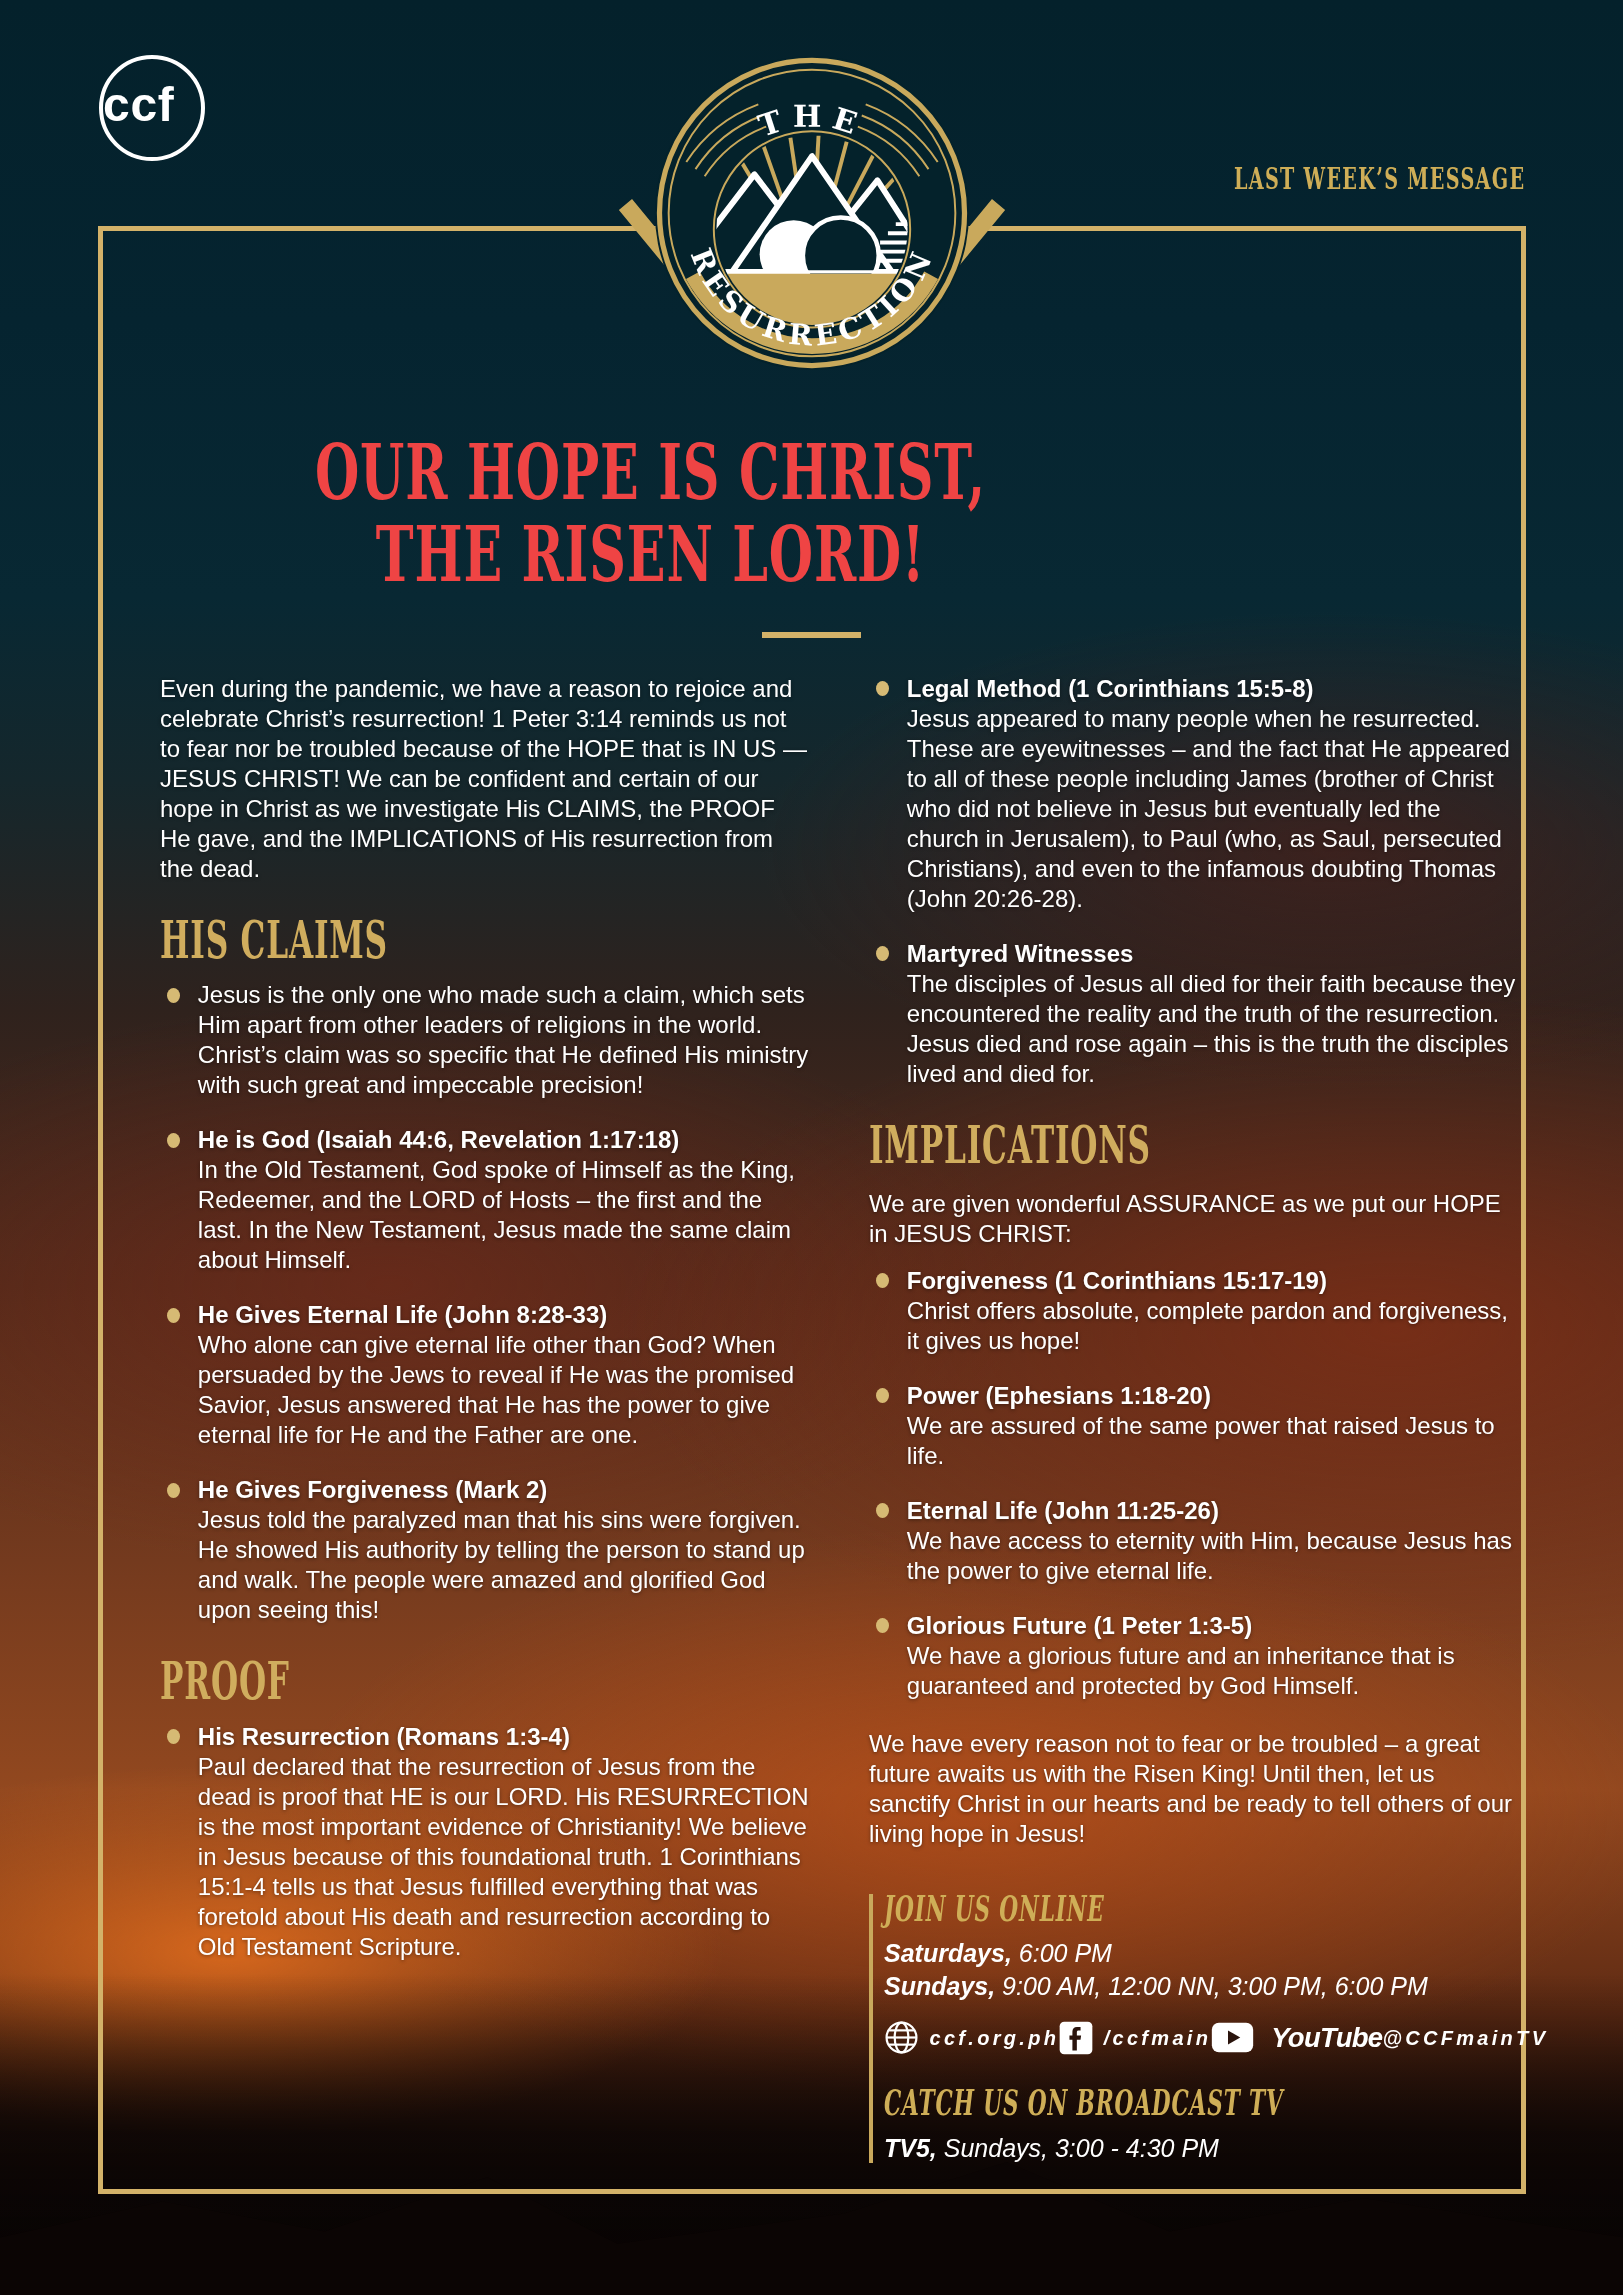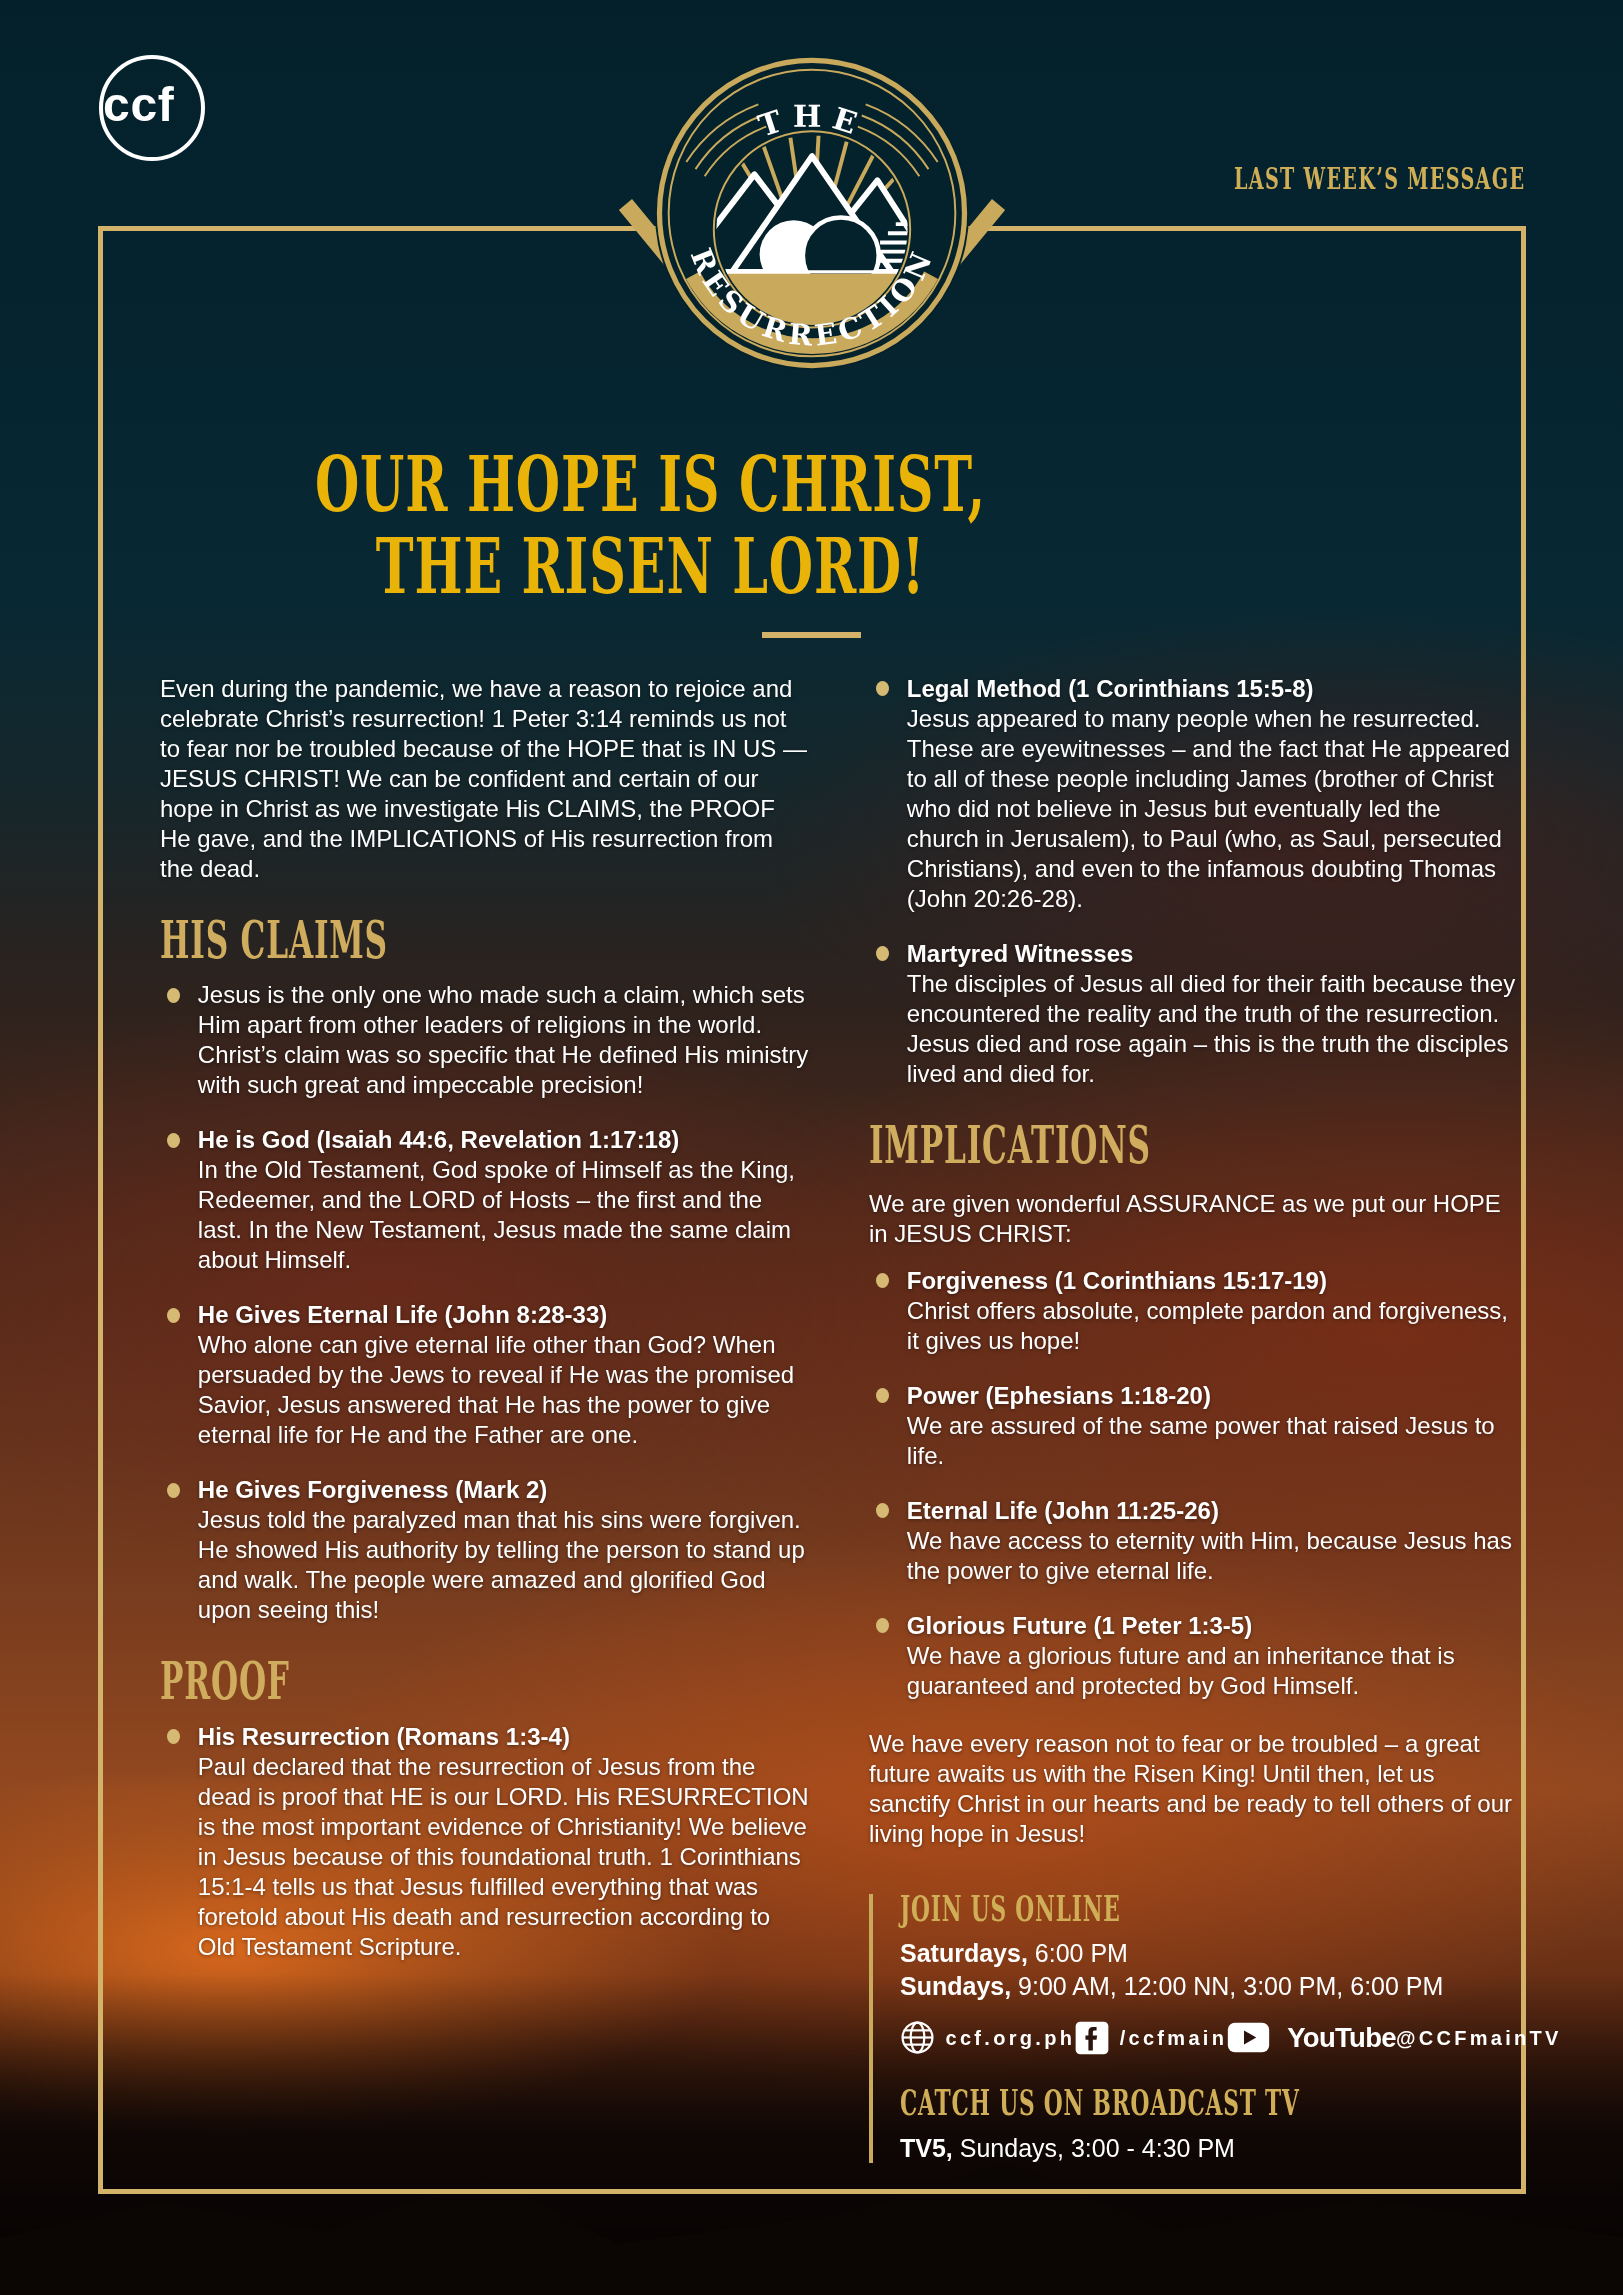--- a/index.html
+++ b/index.html
@@ -23,41 +23,41 @@
   
   .ccf-logo{position:absolute;left:99px;top:55px;width:106px;height:106px;border:4.6px solid #fff;
     border-radius:50%;box-sizing:border-box;display:flex;align-items:center;justify-content:flex-start;}
   .ccf-logo span{font-weight:700;font-size:48px;letter-spacing:0.7px;line-height:1;transform:translateY(-2.6px);}
   
   .tagline{position:absolute;top:161px;right:99px;color:#cfae57;font-family:"DejaVu Serif",serif;
     font-weight:700;font-size:30px;letter-spacing:2px;transform:scaleX(.64);transform-origin:right center;white-space:nowrap;}
   
   .badge{position:absolute;left:596px;top:46px;width:432px;height:334px;}
   
-  .title{position:absolute;left:0;top:444px;width:1301px;text-align:center;color:#eab308;
+  .title{position:absolute;left:0;top:432px;width:1301px;text-align:center;color:#ef4444;
     font-family:"DejaVu Serif",serif;font-weight:700;font-size:77px;line-height:1.06;letter-spacing:1.3px;}
   .title>div{transform:scaleX(.66);transform-origin:center;white-space:nowrap;}
   .title-rule{position:absolute;left:762px;top:632px;width:99px;height:5.9px;background:#d3b269;}
   
   .col{position:absolute;top:674px;width:649px;font-size:24px;line-height:30px;}
   .col-left{left:160px;}
   .col-right{left:869px;}
   .col p{margin:0;}
   .intro,.col-intro,.closing{text-shadow:0 1.3px 3.9px rgba(0,0,0,.45);}
   .sec{margin:30px 0 14.4px 0;color:#d0ad5e;font-family:"DejaVu Serif",serif;font-weight:700;
     font-size:52px;line-height:1;letter-spacing:1.3px;transform:scaleX(.6);transform-origin:left center;white-space:nowrap;}
   .bullet{display:flex;margin:0 0 25px 0;}
   .bullet .dot{flex:0 0 auto;width:13px;height:15px;border-radius:50%;background:#d6ba74;margin:7.2px 0 0 6.5px;}
   .bullet .bt{margin-left:18.3px;}
   .bhead{font-weight:700;text-shadow:0 1.3px 3.9px rgba(0,0,0,.45);}
   .bbody{text-shadow:0 1.3px 3.9px rgba(0,0,0,.45);}
   .col-intro{margin:18.3px 0 17px 0 !important;}
   .closing{margin-top:27.5px !important;}
   
-  .join{position:relative;margin-top:41px;padding-left:31px;}
+  .join{position:relative;margin-top:41px;padding-left:15px;font-style:italic;}
   .join .vline{position:absolute;left:0;top:3.9px;bottom:2.6px;width:3.9px;background:#c9a95c;}
   .subhead{margin:0 0 9.2px 0;color:#cfae57;font-family:"DejaVu Serif",serif;font-weight:700;
     font-size:35px;line-height:1.1;letter-spacing:1.3px;transform:scaleX(.62);transform-origin:left center;white-space:nowrap;}
   .sched{font-size:25px;line-height:33px;}
   .sched b{font-weight:700;margin-top:8px;}
   .social-row{display:flex;align-items:center;margin:17px 0 29px 0;}
   .social-row .lbl{font-size:20px;letter-spacing:3.3px;font-weight:700;}
   .social-row .yt-word{font-size:27.5px;font-weight:700;letter-spacing:-0.7px;margin-left:6.5px;}
   .social-row .icon{display:inline-flex;margin-right:10.5px;}
   .gap{width:48px;}

